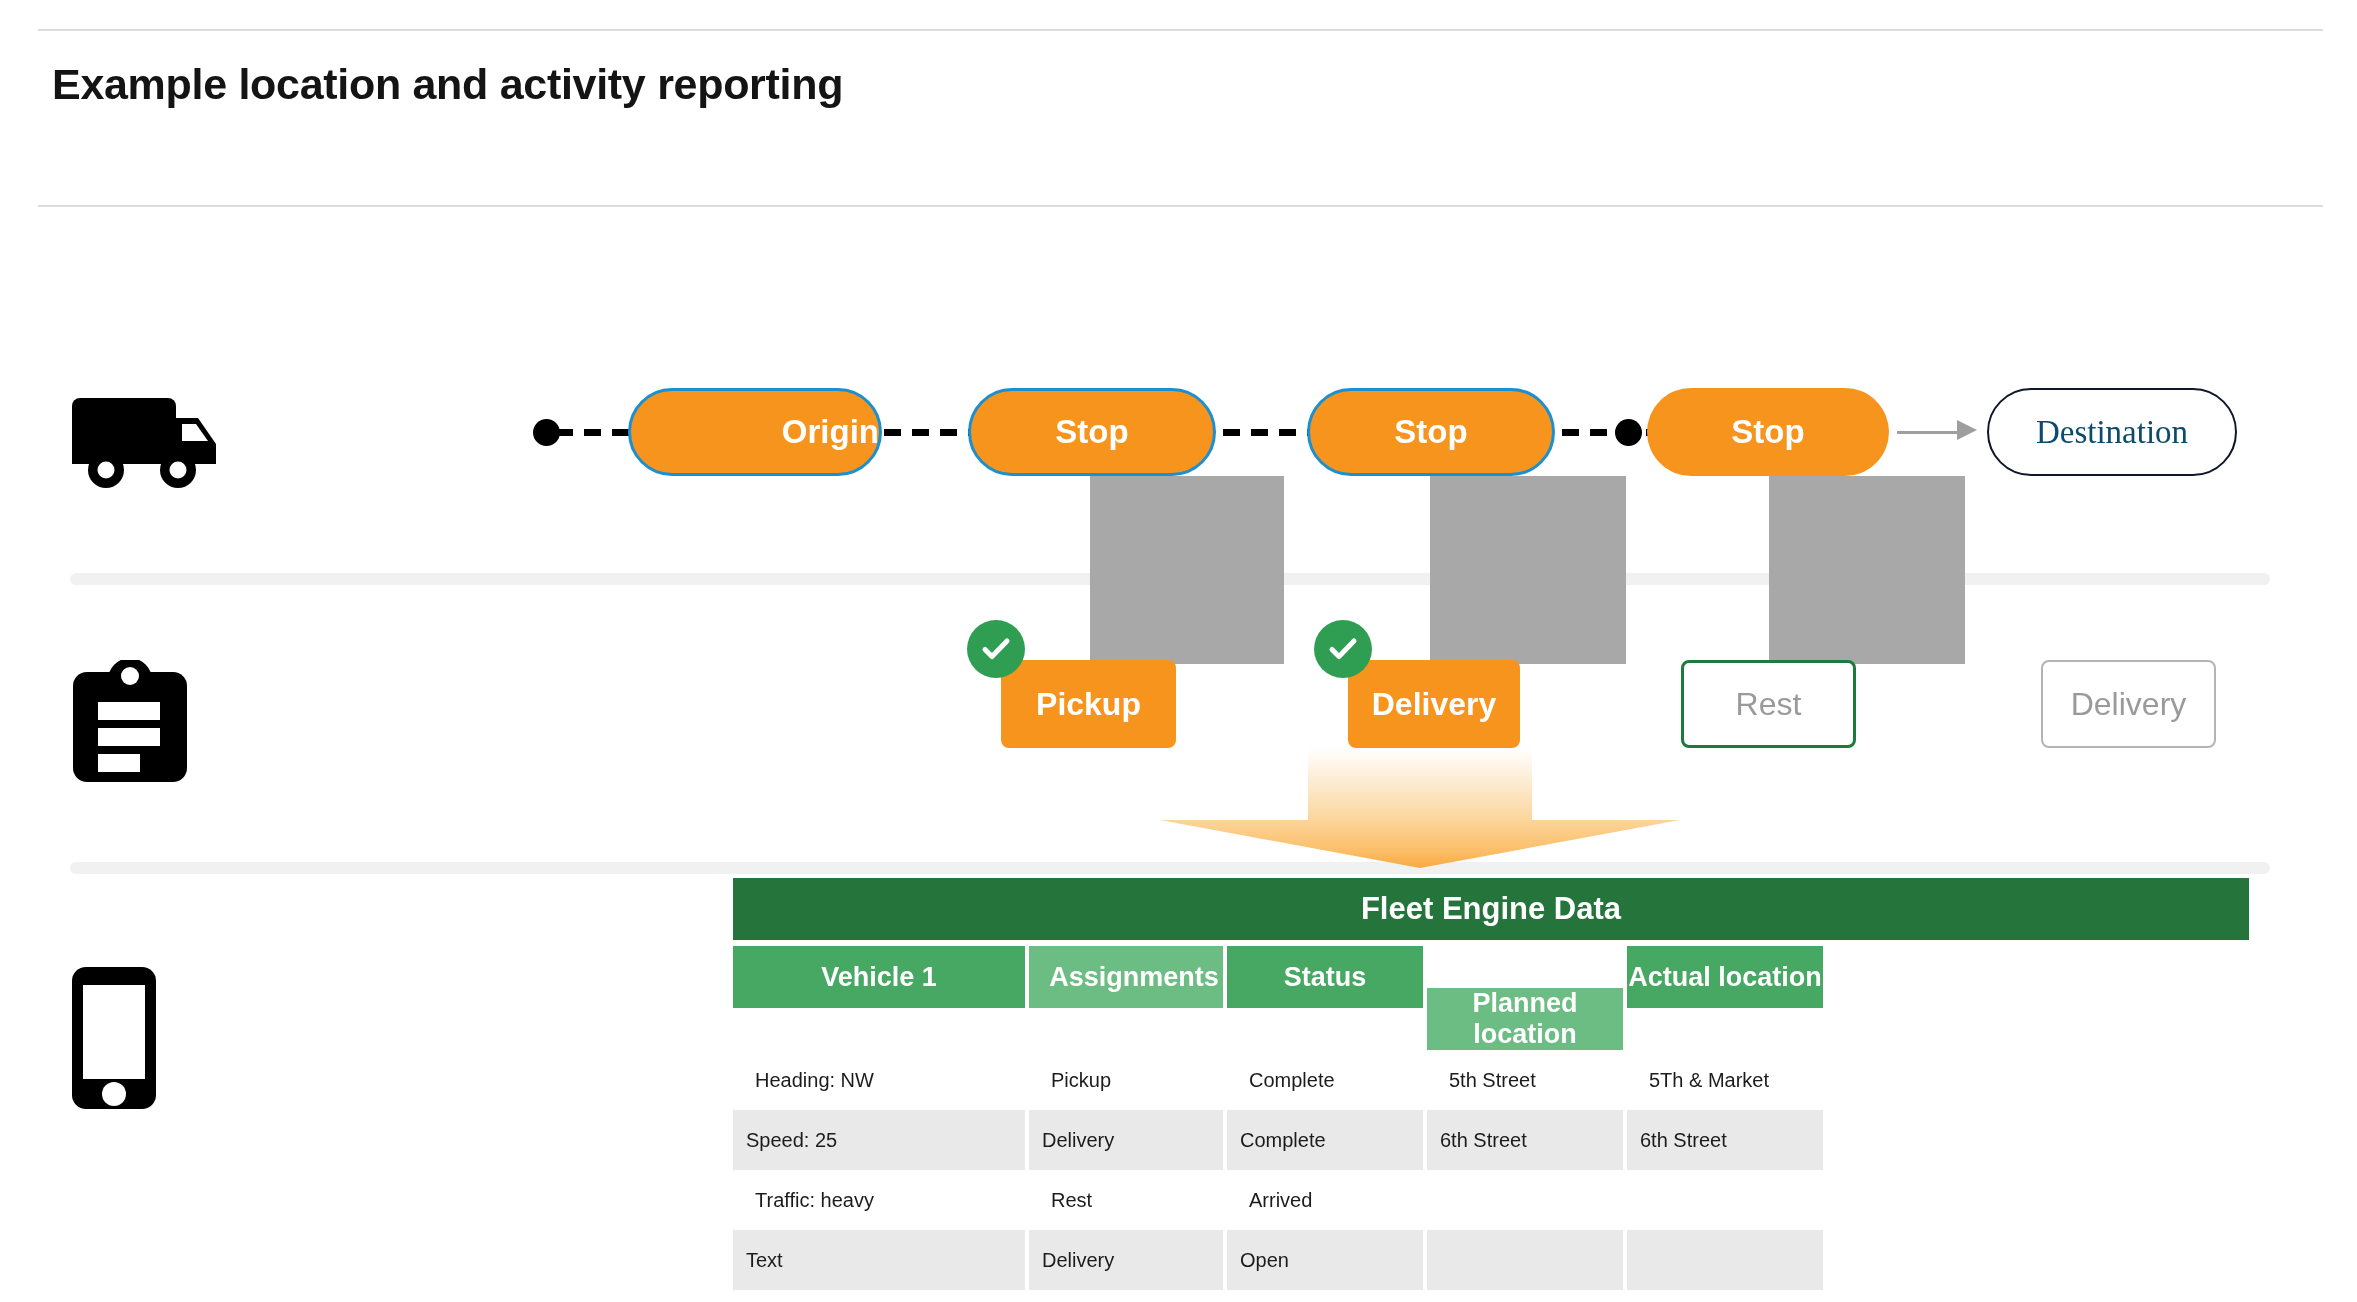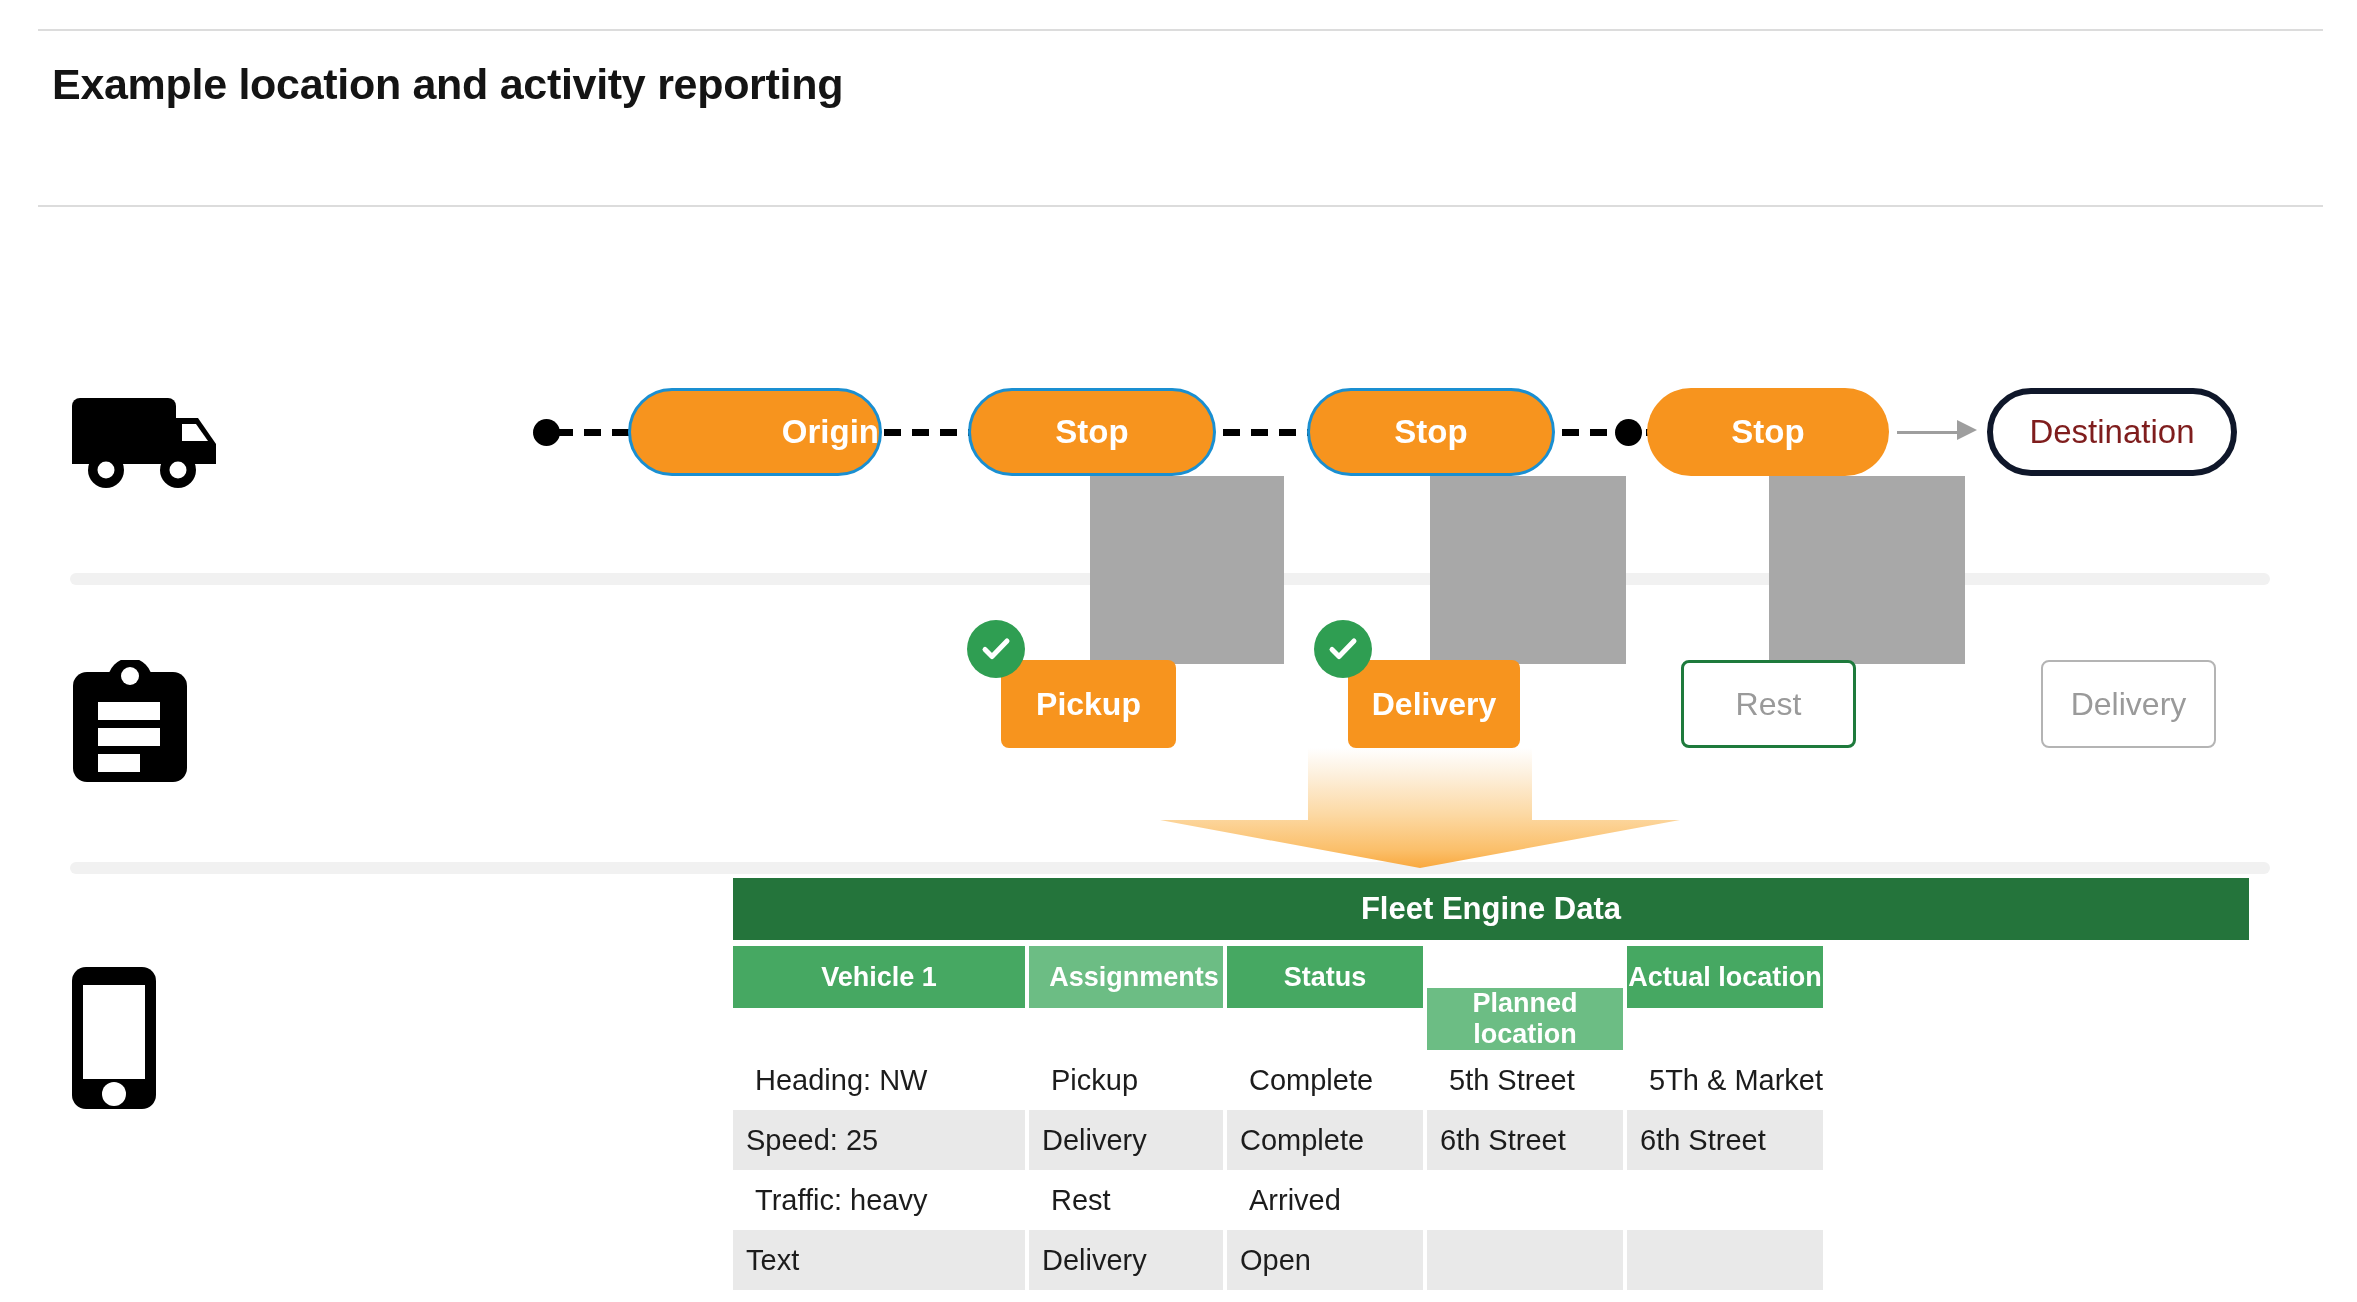--- a/index.html
+++ b/index.html
@@ -34,22 +34,23 @@
   .pill {
     position:absolute; top:388px; height:88px;
     border-radius:44px;
     display:flex; align-items:center; justify-content:center;
     font-size:33px; font-weight:600; color:#ffffff;
     background:#f7941e;
     border:3px solid #1a8fd1;
   }
   .pill.no-outline { border:none; }
   .pill.ghost {
-    background:#ffffff; color:#7f1d1d; border:6px solid #0f172a;
+    background:#ffffff; color:#0c4a6e; border:2px solid #0f172a;
     font-weight:500;
+    font-family:Liberation Serif, serif;
   }
   .pill.p-origin { left:628px;  width:254px;justify-content:flex-end; }
   .pill.p-stop1  { left:968px;  width:248px; }
   .pill.p-stop2  { left:1307px; width:248px; }
   .pill.p-stop3  { left:1647px; width:242px; }
   .pill.p-dest   { left:1987px; width:250px; }
 
   
   .dash {
     position:absolute; top:429px; height:7px;
@@ -117,21 +118,21 @@
     height:62px; display:flex; align-items:center; justify-content:center;
     color:#fff; font-size:27px; font-weight:700; text-align:center;
   }
   .th.shade-a { background:#46a862; }
   .th.shade-b { background:#6cbd84; }
   .tbody { }
   .trow { display:flex; gap:4px; }
   .trow.alt .td { background:#e9e9e9;padding-left:13px; }
   .td {
     height:60px; display:flex; align-items:center;
-    padding-left:22px; font-size:29px; color:#1c1c1c; background:#ffffff;
+    padding-left:22px; font-size:20px; color:#1c1c1c; background:#ffffff;
     overflow:hidden; white-space:nowrap;
   }
   
   .c0 { width:292px; } .c1 { width:194px; } .c2 { width:196px; }
   .c3 { width:196px; } .c4 { width:196px; }
   .thead .c0 { width:292px; } .thead .c1 { width:194px;padding-left:16px; }
   .thead .c2 { width:196px; } .thead .c3 { width:196px;margin-top:42px; } .thead .c4 { width:196px; }
 </style>
 </head>
 <body>

